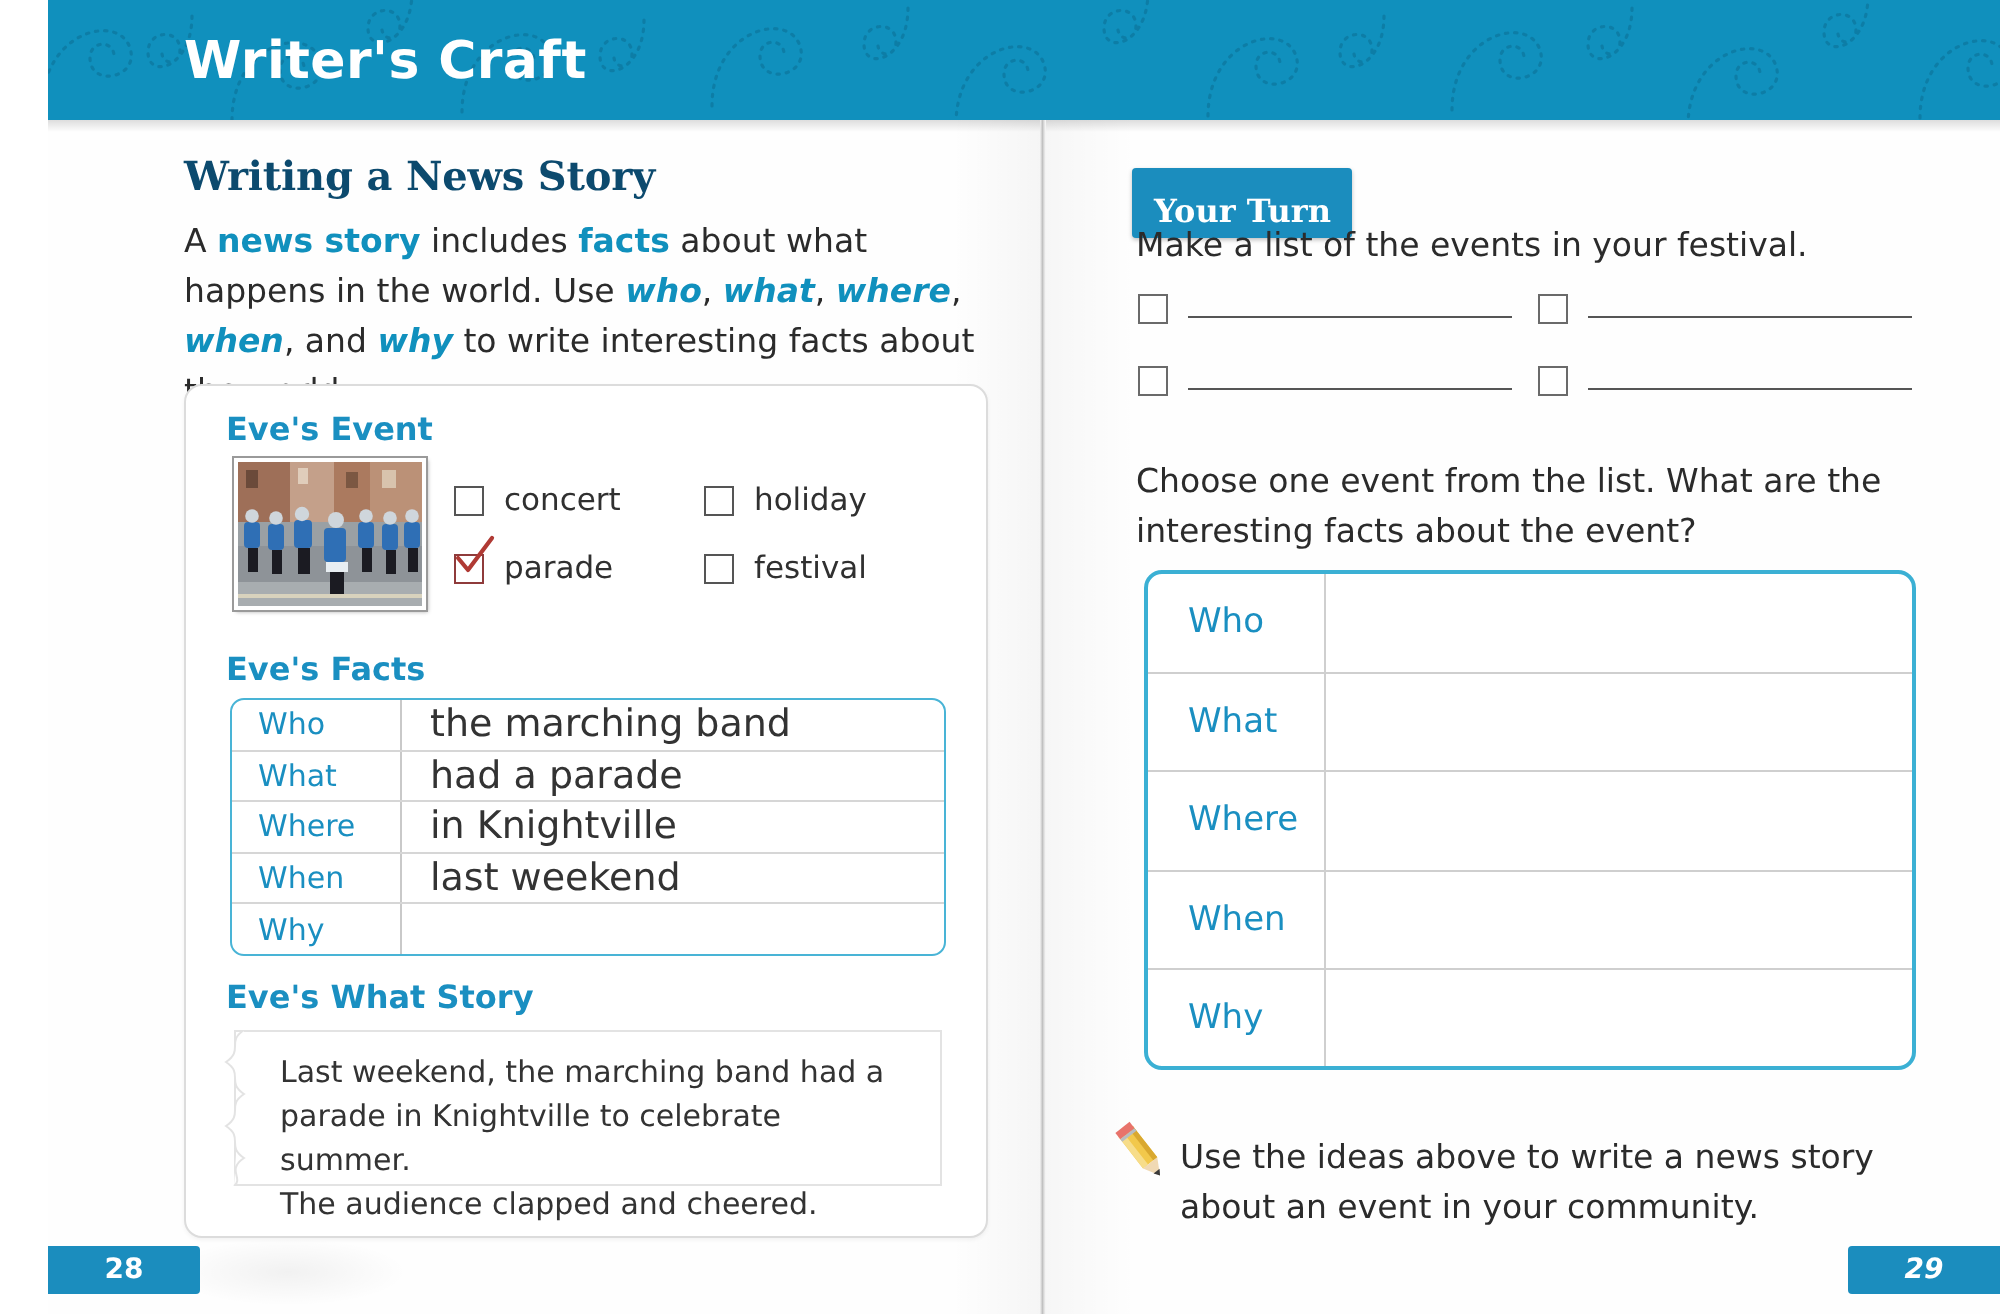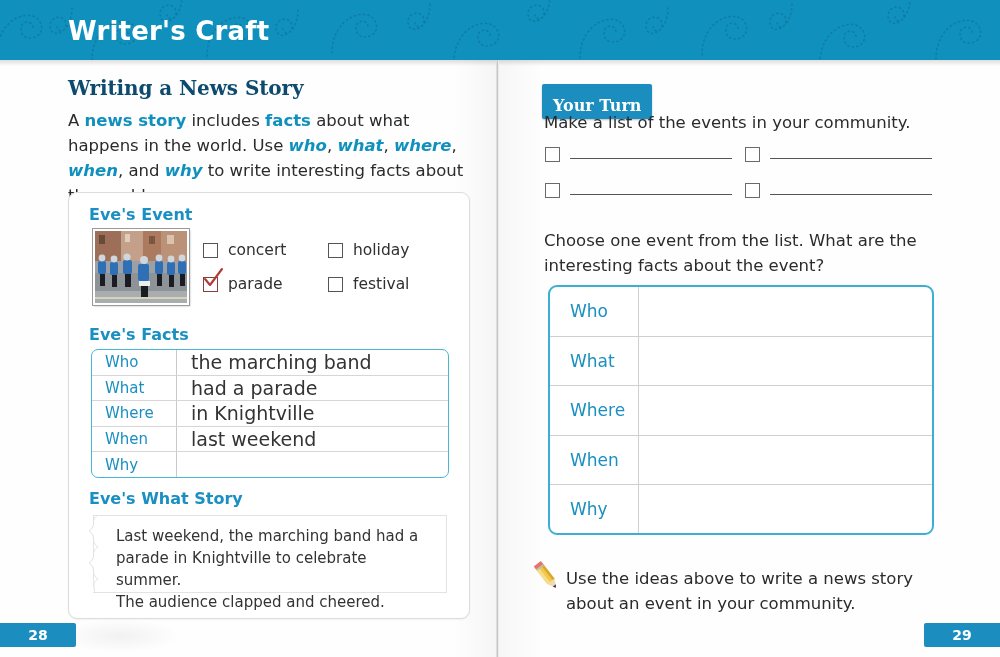--- a/index.html
+++ b/index.html
@@ -2,21 +2,21 @@
 <html><head>
 <meta charset="utf-8">
 <style>
   html,body{margin:0;padding:0;}
   body{
     width:1000px;height:657px;overflow:hidden;position:relative;
     background:#ffffff;
     font-family:"Liberation Sans", sans-serif;
     -webkit-font-smoothing:antialiased;
   }
-  .page{position:absolute;inset:0;background:#fefefe;}
+  .page{position:absolute;inset:0;background:#fefefe;margin-left:24px;}
 
   
   .header{
     position:absolute;left:0;top:0;width:1000px;height:60px;
     background:#1090bd;overflow:hidden;
   }
   .header .swirls{position:absolute;left:0;top:0;width:1000px;height:60px;opacity:.55;}
   .header-title{
     position:absolute;left:68px;top:16px;
     color:#ffffff;font-size:26px;font-weight:bold;letter-spacing:.2px;
@@ -148,21 +148,21 @@
   .footnote{position:absolute;left:566px;top:566px;width:390px;}
   .pencil{position:absolute;left:530px;top:560px;width:34px;height:34px;}
 
   
   .pgnum{
     position:absolute;bottom:10px;height:24px;min-width:48px;
     background:#1b8dbe;color:#fff;display:flex;align-items:center;justify-content:center;
     font-size:14px;font-weight:bold;font-family:"DejaVu Sans", sans-serif;
   }
   .pgnum.l{left:0;border-radius:0 2px 2px 0;padding:0 14px;}
-  .pgnum.r{right:0;border-radius:2px 0 0 2px;padding:0 14px;}
+  .pgnum.r{right:0;border-radius:2px 0 0 2px;padding:0 14px;font-style:italic;}
   .smudge{
     position:absolute;left:60px;bottom:4px;width:120px;height:34px;
     background:radial-gradient(ellipse at center,rgba(0,0,0,.05),rgba(0,0,0,0) 70%);
   }
 </style>
 </head>
 <body>
 
 <div class="page">
 
@@ -321,21 +321,21 @@
       <div class="story-lines">
         <div>Last weekend, the marching band had a</div>
         <div>parade in Knightville to celebrate summer.</div>
         <div>The audience clapped and cheered.</div>
       </div>
     </div>
   </div>
 
   <div class="badge">Your Turn</div>
 
-  <div class="body-txt r-q1">Make a list of the events in your community.</div>
+  <div class="body-txt r-q1">Make a list of the events in your festival.</div>
 
   <div class="blank-grid">
     <div class="blank-row">
       <div class="blank-cell">
         <span class="bbox"></span>
         <span class="bline"></span>
       </div>
       <div class="blank-cell">
         <span class="bbox"></span>
         <span class="bline"></span>

